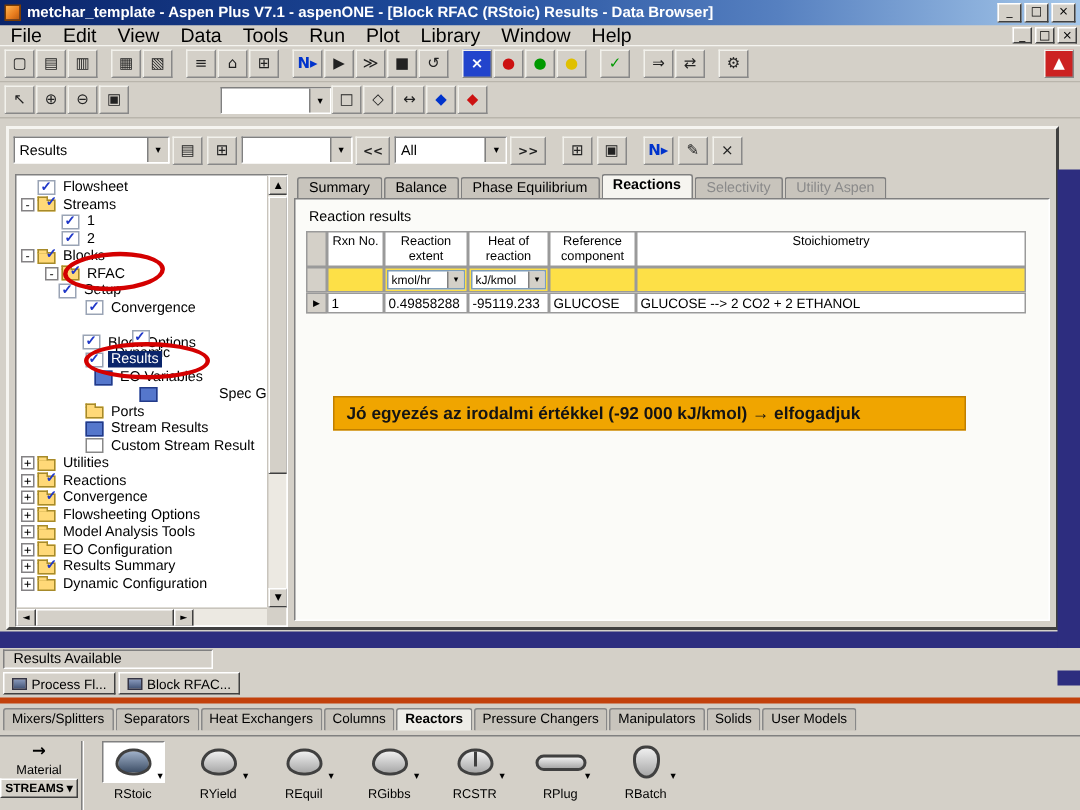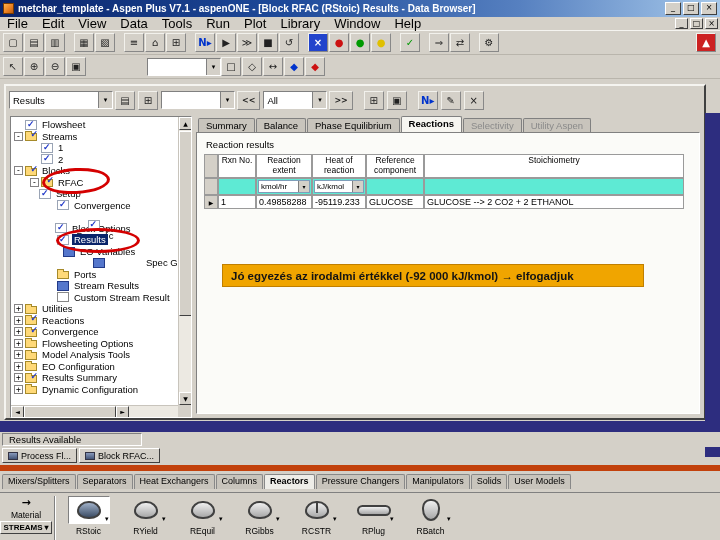--- a/index.html
+++ b/index.html
@@ -31,21 +31,21 @@
     font-family:"DejaVu Sans",sans-serif;color:#222;padding:0;flex:none;}
   .titem.wauto{width:auto;padding:0 4px;font-size:8px;font-weight:bold;}
   .gap{margin-left:8px;}
   .right{margin-left:auto;}
   .red{color:#cc1111;}.green{color:#009900;}.yellow{color:#e0c000;}.blue{color:#0033cc;}.bold{font-weight:bold;}
   .bluebox{background:#2244cc;color:#fff;font-weight:bold;}
   .redbox{background:#cc2222;color:#fff;}
   .combo{height:18px;background:#fff;border:1px solid;border-color:#808080 #fff #fff #808080;display:flex;align-items:center;font-size:9.5px;flex:none;}
   .cval{padding:0 3px;flex:1;white-space:nowrap;overflow:hidden;}
   .carrow{width:14px;height:100%;background:#d4d0c8;border-left:1px solid #808080;display:flex;align-items:center;justify-content:center;font-size:7px;flex:none;font-family:"DejaVu Sans",sans-serif;}
-  .w104{width:104px;}.w74{width:74px;}.w60{width:64px;}
+  .w104{width:104px;}.w74{width:74px;}.w60{width:75px;}
   .ml60{margin-left:60px;}
 
   
   #browser{position:absolute;left:4px;top:84px;width:702px;height:336px;background:#d4d0c8;
     border:2px solid;border-color:#f5f4f0 #404040 #404040 #f5f4f0;}
   .btoolbar{position:absolute;left:3px;top:3px;right:3px;height:22px;display:flex;align-items:center;gap:2px;}
 
   
   .tree{position:absolute;left:4px;top:30px;width:182px;height:302px;background:#fff;border:1px solid;border-color:#808080 #fff #fff #808080;overflow:hidden;}
   .trows{position:absolute;left:1px;top:1px;right:13px;bottom:12px;overflow:hidden;padding-top:1px;}
@@ -78,21 +78,21 @@
   .tabstrip{height:16px;display:flex;align-items:flex-end;padding-left:2px;}
   .tab{font-size:9.5px;padding:1px 7px;border:1px solid #808080;border-bottom:none;background:#c8c4bc;margin-right:1px;border-radius:2px 2px 0 0;height:14px;line-height:12px;white-space:nowrap;}
   .tab.active{background:#f6f5f0;font-weight:bold;height:16px;position:relative;z-index:2;}
   .tab.dis{color:#8a8a8a;}
   .content{position:absolute;left:0;top:16px;right:0;bottom:0;background:#fbfbf8;border:1px solid;border-color:#808080 #fff #fff #808080;}
   .group-label{position:absolute;left:9px;top:6px;font-size:9.5px;}
 
   
   .grid{position:absolute;left:7px;top:21px;display:grid;grid-template-columns:14px 38px 56px 54px 58px 260px;font-size:9px;}
   .gh{border:1px solid #9a9a9a;background:#fff;text-align:center;padding:1px;line-height:1.15;font-size:8.5px;min-height:24px;}
-  .gu{border:1px solid #9a9a9a;background:#5eead4;min-height:17px;padding:1px;}
+  .gu{border:1px solid #9a9a9a;background:#fde047;min-height:17px;padding:1px;}
   .gd{border:1px solid #9a9a9a;background:#fff;height:14px;padding:0 2px;white-space:nowrap;overflow:hidden;line-height:12px;}
   .gcorner{background:#d4d0c8 !important;}
   .gcombo{display:flex;align-items:center;height:13px;background:#fff;border:1px solid #7f9db9;font-size:8px;}
   .gcombo .cval{padding:0 2px;}
   .gcombo .carrow{width:11px;font-size:6px;}
   .marker{font-size:6px;font-family:"DejaVu Sans",sans-serif;display:block;text-align:center;line-height:13px;}
 
   
   .annotation{position:absolute;left:222px;top:264px;width:422px;height:23px;display:flex;align-items:center;
     padding:0 8px;font-size:11.5px;font-weight:bold;color:#141414;border:1px solid #c07f00;}
@@ -103,21 +103,21 @@
   
   .navy-bottom{position:absolute;left:0;top:421px;width:707px;height:11px;background:#2d2d7f;}
   .navy-right{position:absolute;left:705px;top:113px;width:15px;height:344px;background:#2d2d7f;}
   .statusbar{position:absolute;left:0;top:432px;width:720px;height:15px;background:#d4d0c8;display:flex;align-items:center;}
   .sunken{border:1px solid;border-color:#808080 #fff #fff #808080;height:13px;line-height:11px;padding:0 6px;font-size:9.5px;margin-left:2px;min-width:140px;}
   .wintabs{position:absolute;left:2px;top:448px;height:15px;display:flex;gap:2px;}
   .wintab{height:15px;border:1px solid;border-color:#fff #404040 #404040 #fff;background:#d4d0c8;font-size:9px;display:flex;align-items:center;gap:3px;padding:0 5px;}
   .wt-icon{width:10px;height:8px;background:linear-gradient(#8899bb,#445577);border:1px solid #334;flex:none;}
 
   
-  #library{position:absolute;left:0;top:465px;width:720px;height:75px;background:#d4d0c8;border-top:6px solid #c2410c;}
+  #library{position:absolute;left:0;top:465px;width:720px;height:75px;background:#d4d0c8;border-top:4px solid #c2410c;}
   .libtabs{display:flex;padding:3px 2px 0 2px;height:18px;}
   .ltab{font-size:9px;padding:1px 5px;border:1px solid #888;border-bottom:none;background:#c8c4bc;margin-right:1px;border-radius:2px 2px 0 0;white-space:nowrap;}
   .ltab.active{background:#eeede8;font-weight:bold;}
   .palette{position:absolute;left:0;top:21px;right:0;bottom:0;border-top:1px solid #808080;display:flex;align-items:flex-start;padding:3px 4px 0 2px;background:#d4d0c8;}
   .streams{width:48px;display:flex;flex-direction:column;align-items:center;font-size:8.5px;gap:1px;}
   .arrow-icon{font-size:11px;font-weight:bold;font-family:"DejaVu Sans",sans-serif;}
   .sbtn{display:flex;align-items:center;border:1px solid;border-color:#fff #404040 #404040 #fff;background:#d4d0c8;padding:1px 2px;font-size:8px;font-weight:bold;gap:2px;}
   .sep-v{width:2px;align-self:stretch;border-left:1px solid #808080;border-right:1px solid #fff;margin:0 4px;}
   .model{width:57px;display:flex;flex-direction:column;align-items:center;}
   .micon-wrap{width:42px;height:28px;display:flex;align-items:center;justify-content:center;position:relative;border:1px solid transparent;}

